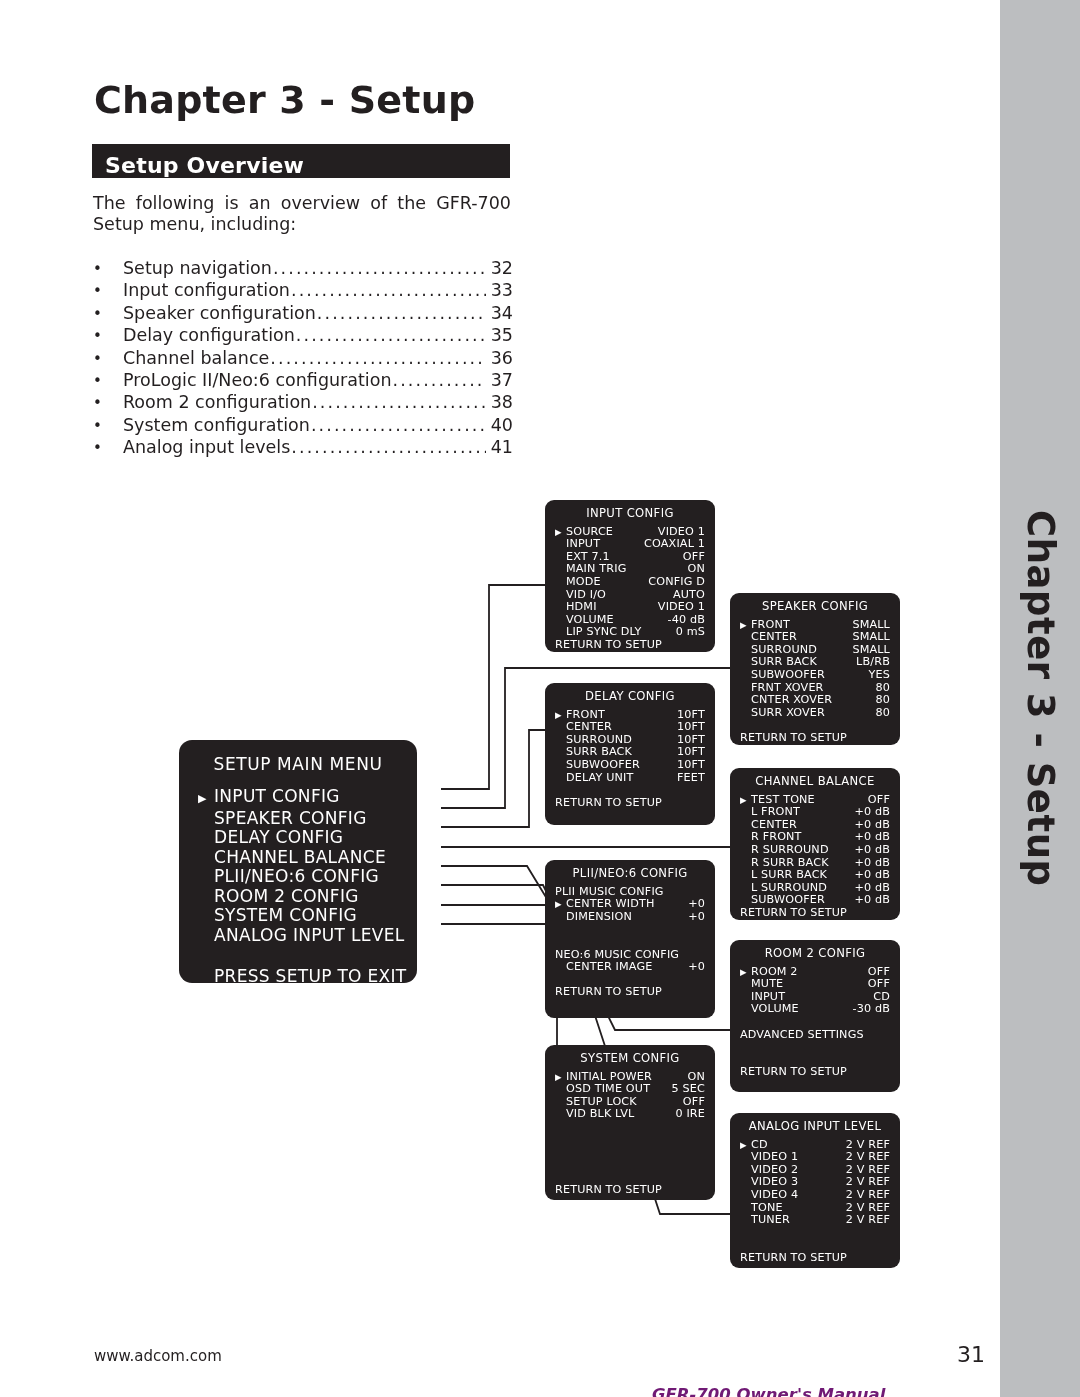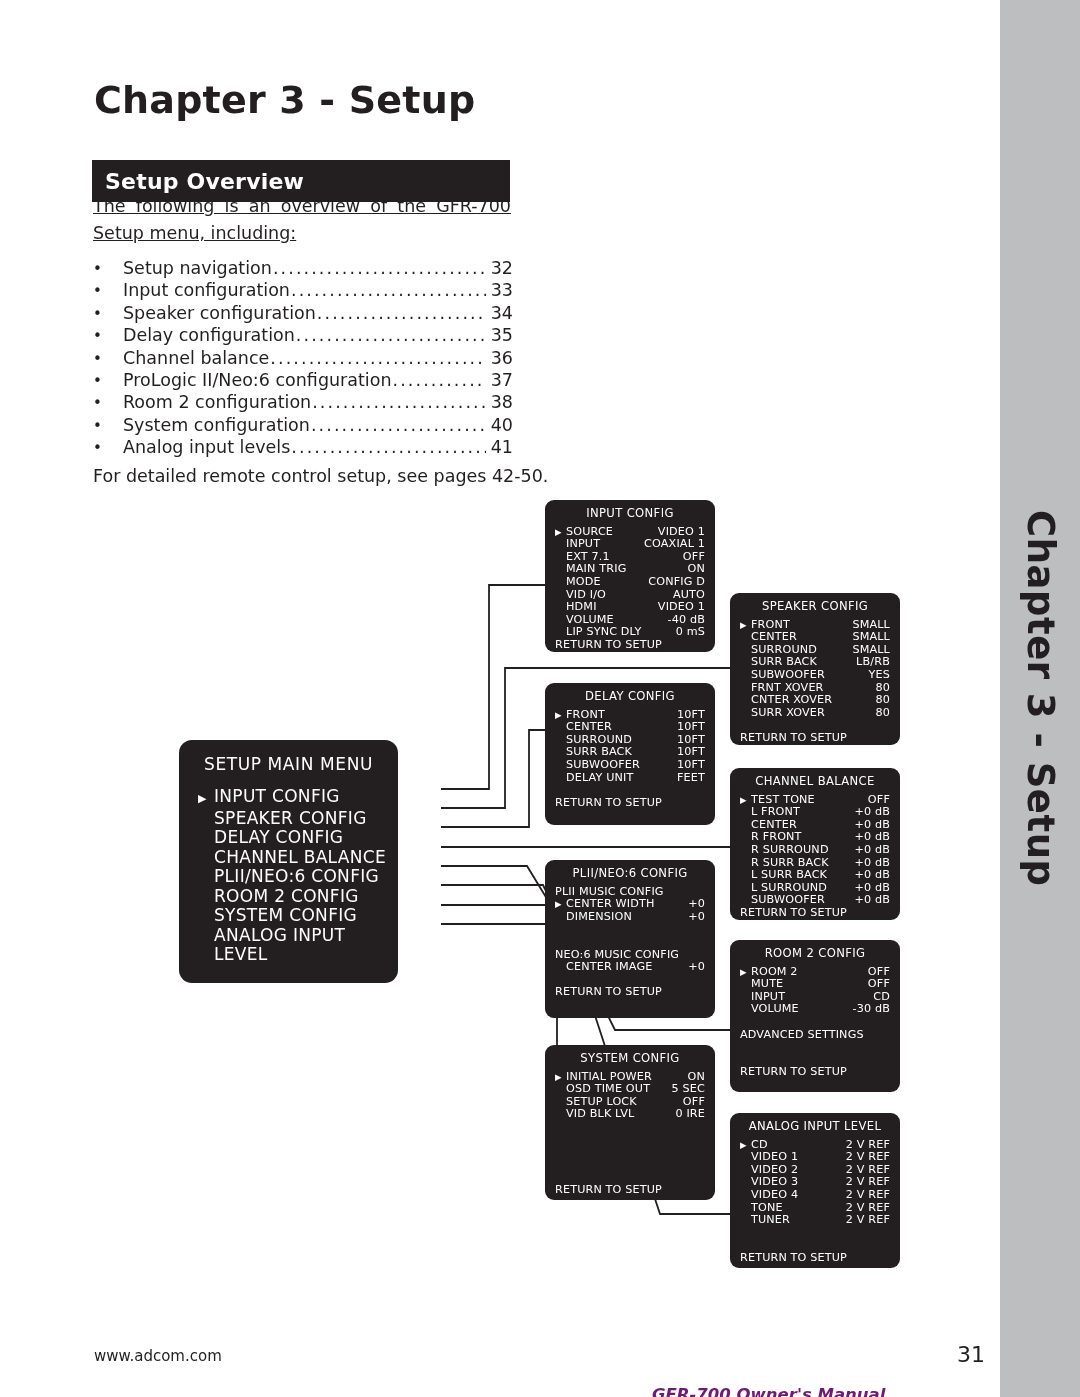--- a/index.html
+++ b/index.html
@@ -61,45 +61,44 @@
     top: 78px;
     font-size: 38px;
     font-weight: bold;
     letter-spacing: 0.2px;
     color: #231f20;
   }
 
   #section-header {
     position: absolute;
     left: 92px;
-    top: 160px;
+    top: 144px;
     width: 418px;
-    height: 42px;
+    height: 34px;
     background: #231f20;
     display: flex;
-    align-items: center;
+    align-items: flex-end;
   }
   #section-header-text {
     color: #ffffff;
     font-size: 22px;
     font-weight: bold;
     padding-left: 13px;
     letter-spacing: 0.2px;
   }
 
   #intro-paragraph {
     position: absolute;
     left: 93px;
     top: 193px;
     width: 418px;
     font-size: 17.5px;
-    line-height: 27px;
+    line-height: 21px;
     text-align: justify;
     color: #231f20;
-    text-decoration: underline;
   }
 
   #toc-list {
     position: absolute;
     left: 93px;
     top: 258px;
     width: 420px;
     list-style: none;
     margin: 0;
     padding: 0;
@@ -188,21 +187,21 @@
   }
   .osd-spacer { height: 12.6px; }
   .osd-plain { padding-left: 0; }
   .osd-footer { padding-left: 0; }
 
   
   #setup-main-menu {
     position: absolute;
     left: 179px;
     top: 740px;
-    width: 219px;
+    width: 238px;
     height: 243px;
     background: #231f20;
     border-radius: 13px;
     color: #ffffff;
     box-sizing: border-box;
     padding: 14px 0 0 0;
   }
   #setup-main-menu .mm-title {
     text-align: center;
     font-size: 17px;
@@ -323,21 +322,20 @@
         <span class="toc-page">40</span>
       </li>
       <li class="toc-row">
         <span class="toc-bullet">•</span>
         <span class="toc-label">Analog input levels</span>
         <span class="toc-dots">....................................................................</span>
         <span class="toc-page">41</span>
       </li>
     </ul>
 
-  <div id="remote-note">For detailed remote control setup, see pages 42-50.</div>
 
   <div id="diagram">
 
     <svg id="connector-svg" viewBox="0 0 1000 1397" xmlns="http://www.w3.org/2000/svg">
       <g fill="none" stroke="#231f20" stroke-width="1.8">
 
         <polyline points="441,789 489,789 489,585 545,585"></polyline>
 
         <polyline points="441,808 505,808 505,668 730,668"></polyline>
 

